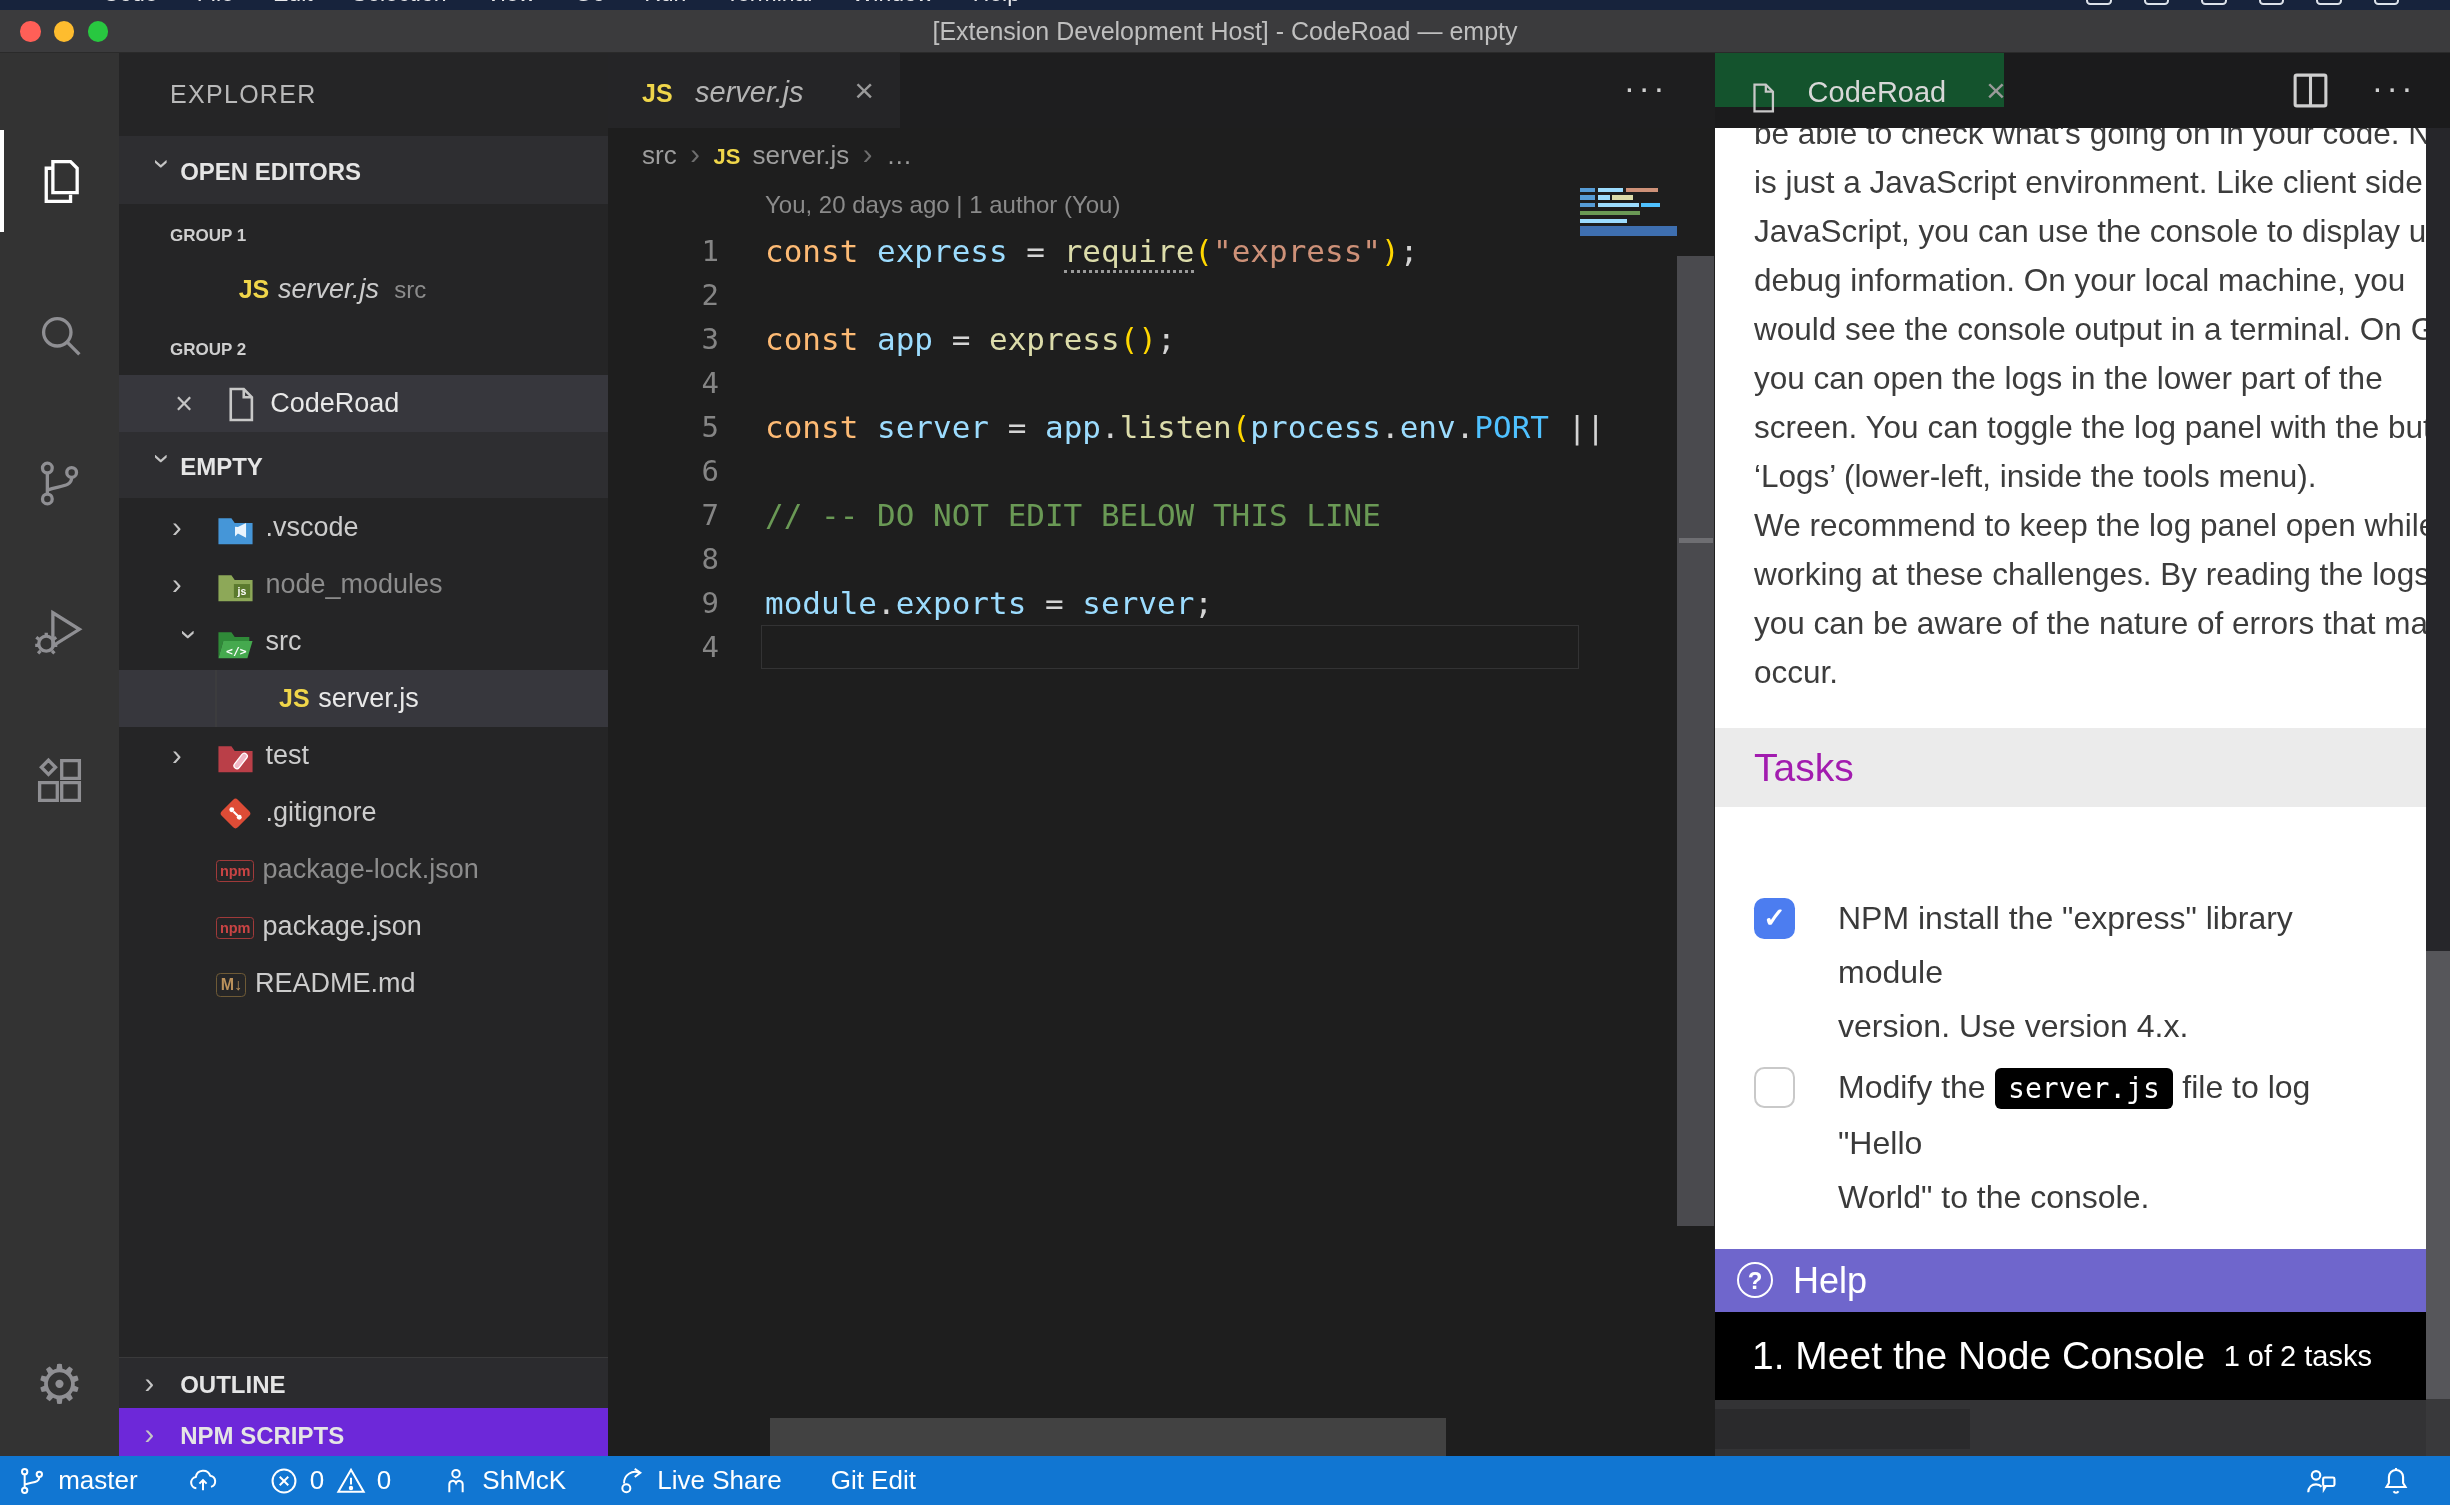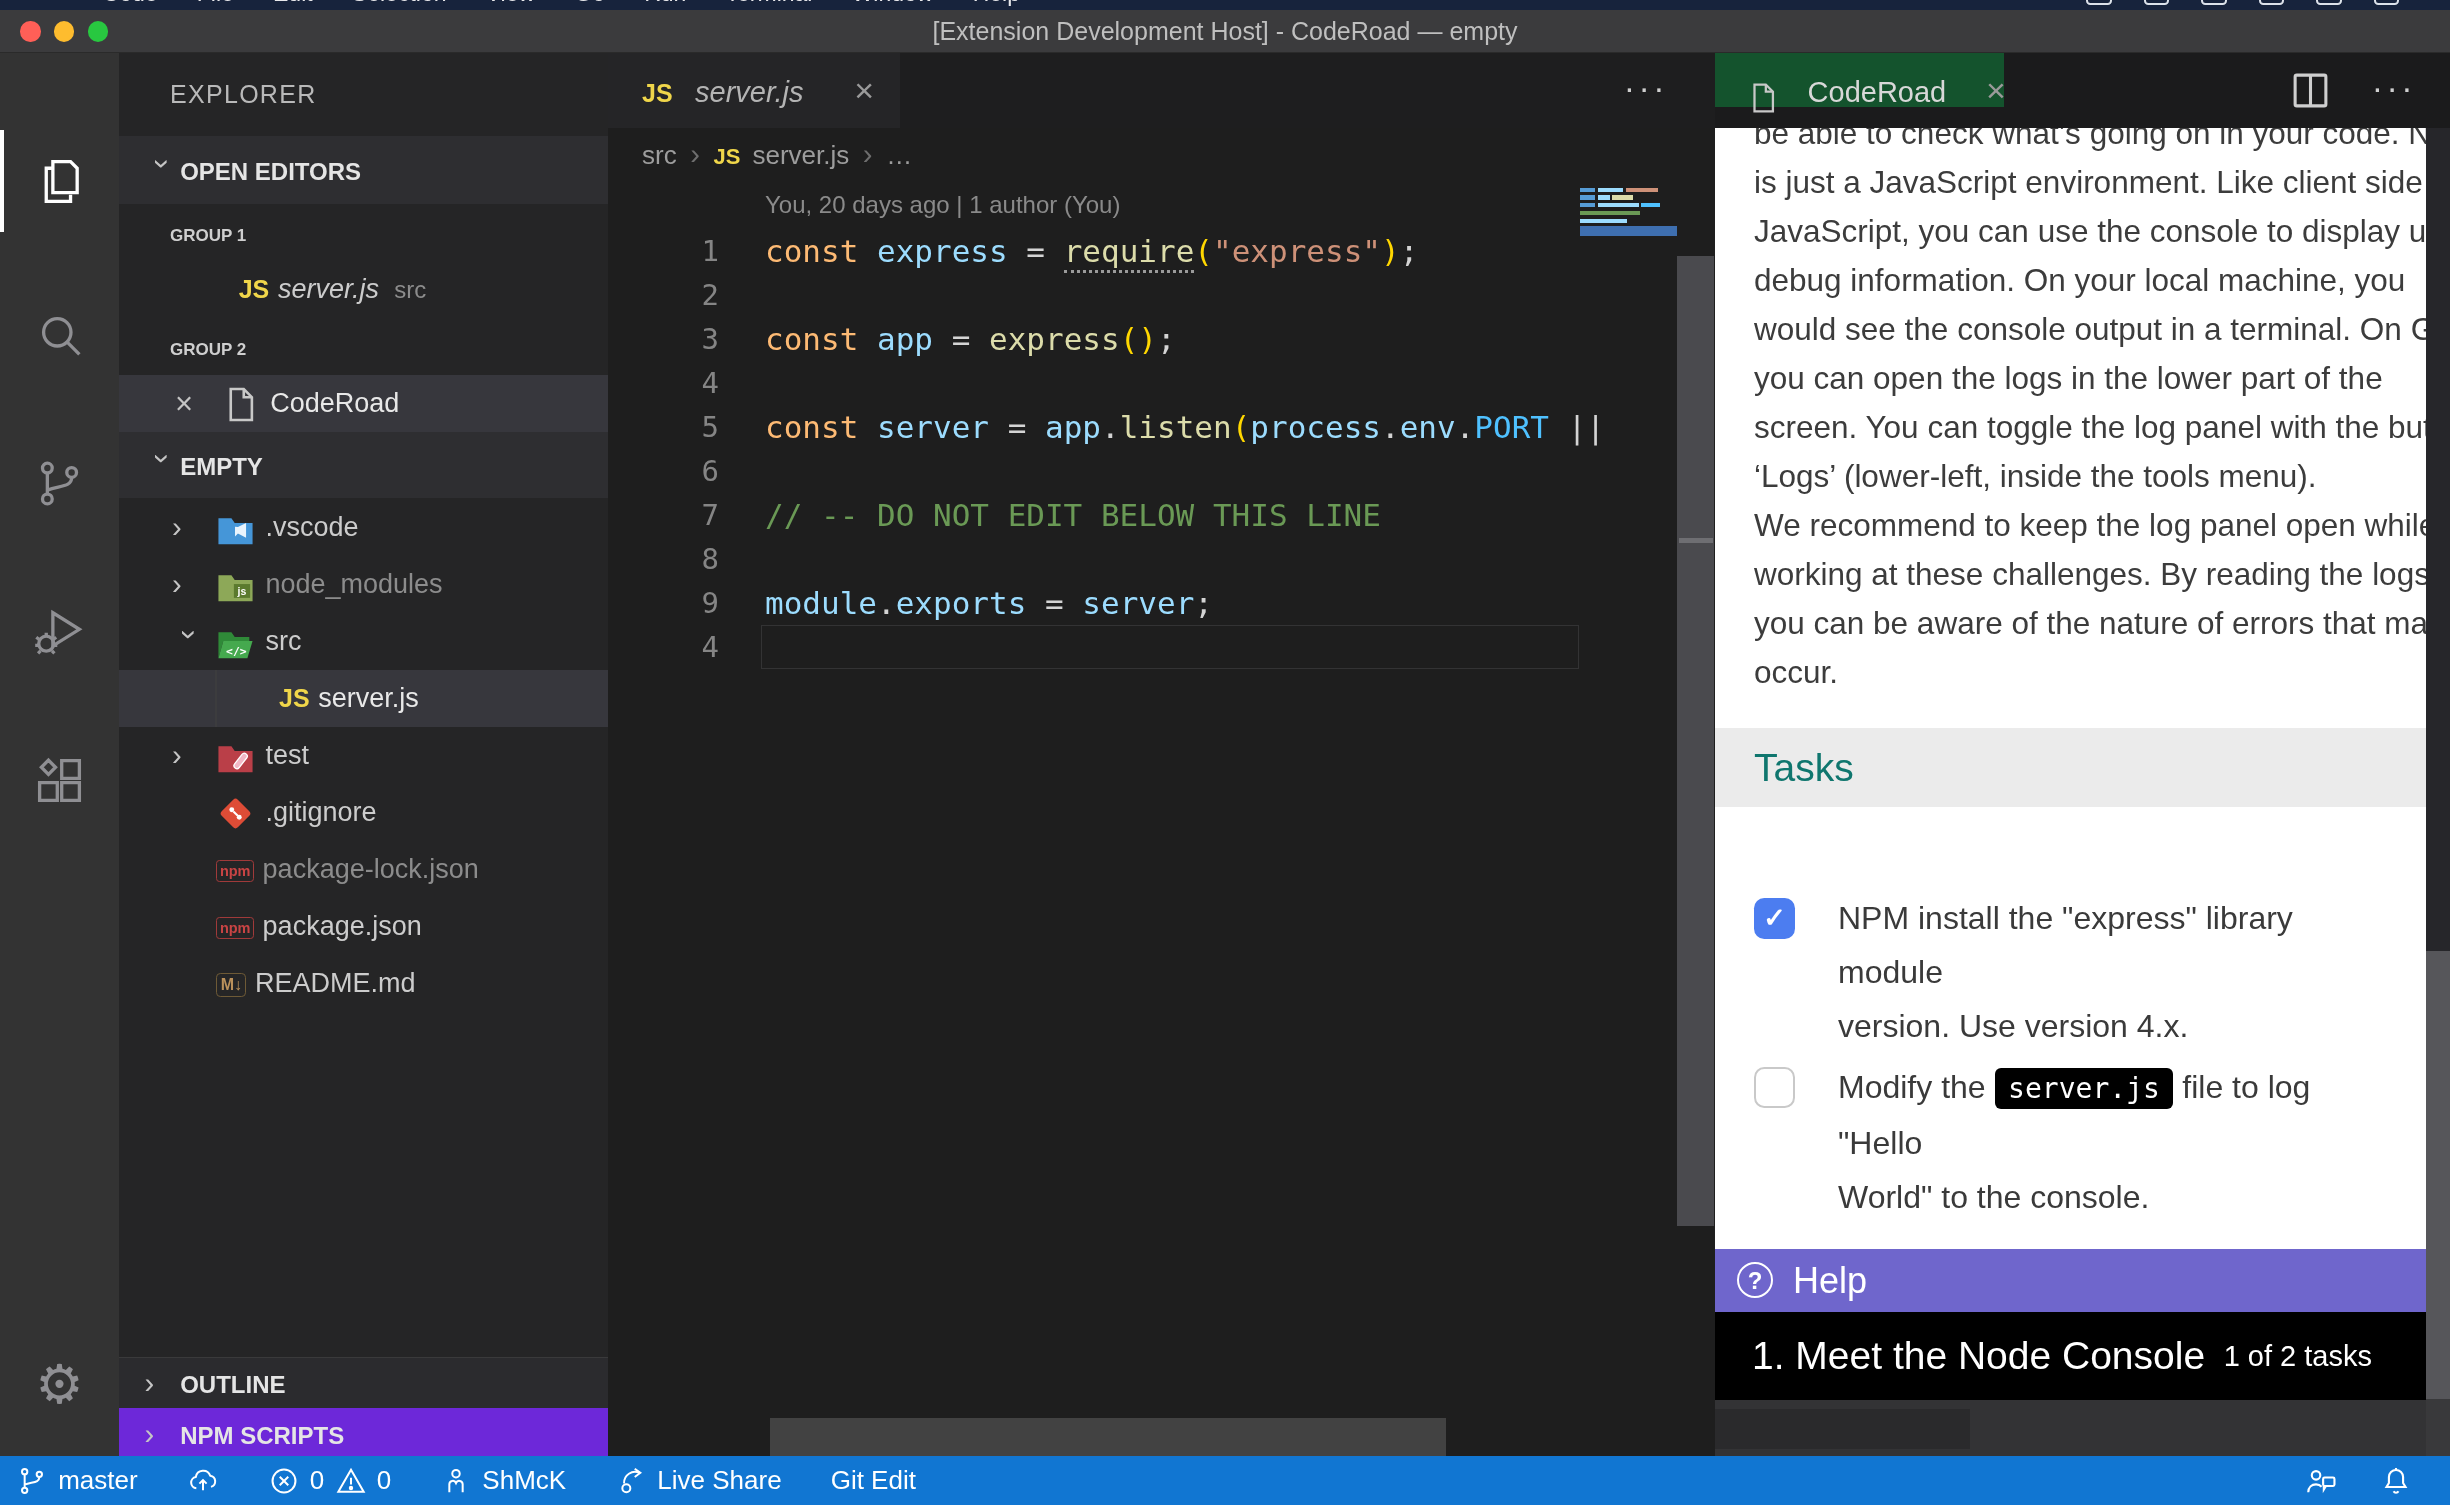--- a/index.html
+++ b/index.html
@@ -100,21 +100,21 @@
   #panel-tab { position:absolute; left:0; top:0; width:289px; height:54px; background:#14532d; line-height:75px; padding-left:31px; white-space:nowrap; }
   #panel-tab .tab-lbl { color:#D8D8D8; font-size:29px; margin-left:13.6px; }
   #panel-tab .tab-close { color:#9A9A9A; font-size:34px; margin-left:36px; }
   #panel-split { position:absolute; right:119px; top:17px; }
   #panel-split svg { width:41px; height:41px; stroke:#CFCFCF; fill:none; stroke-width:1.8; }
   #panel-actions { right:34px; }
   #panel-body { position:absolute; left:0; top:75px; width:735px; height:1329px; }
   #webview { position:absolute; left:0; top:0; width:711px; height:1121px; background:#FFFFFF; overflow:hidden; }
   #paragraph { position:absolute; left:39px; top:-18.7px; width:672px; color:#3C3C3C; font-size:31.5px; line-height:49px; white-space:nowrap; }
   #tasks-band { position:absolute; left:0; top:600px; width:711px; height:79px; background:#EBEBEB; }
-  #tasks-title { position:absolute; left:39px; top:0; height:79px; line-height:79px; color:#0f766e; font-size:39px; }
+  #tasks-title { position:absolute; left:39px; top:0; height:79px; line-height:79px; color:#a21caf; font-size:39px; }
   .task { position:absolute; left:0; width:711px; }
   .task-check { position:absolute; left:39px; top:6.8px; width:41px; height:41px; border-radius:10.2px; }
   .task-check.checked { background:#4C7DF0; color:#FFFFFF; text-align:center; line-height:41px; font-size:27px; font-weight:bold; }
   .task-check.unchecked { background:#FFFFFF; border:2.6px solid #C9C9C9; }
   .task-text { position:absolute; left:123px; top:0; width:561px; color:#3A3A3A; font-size:32px; line-height:54px; }
   .code-chip { background:#000000; color:#FFFFFF; font-family:"DejaVu Sans Mono", monospace; font-size:28px;
                padding:4.3px 13.6px; border-radius:6px; }
   #help-bar { position:absolute; left:0; top:1121px; width:711px; height:63px; background:#6F66CC; color:#FFFFFF; }
   #help-icon { position:absolute; left:22px; top:12.8px; width:36px; height:36px; border:2.6px solid #FFFFFF; border-radius:50%;
                text-align:center; line-height:34px; font-size:24px; font-weight:bold; }

